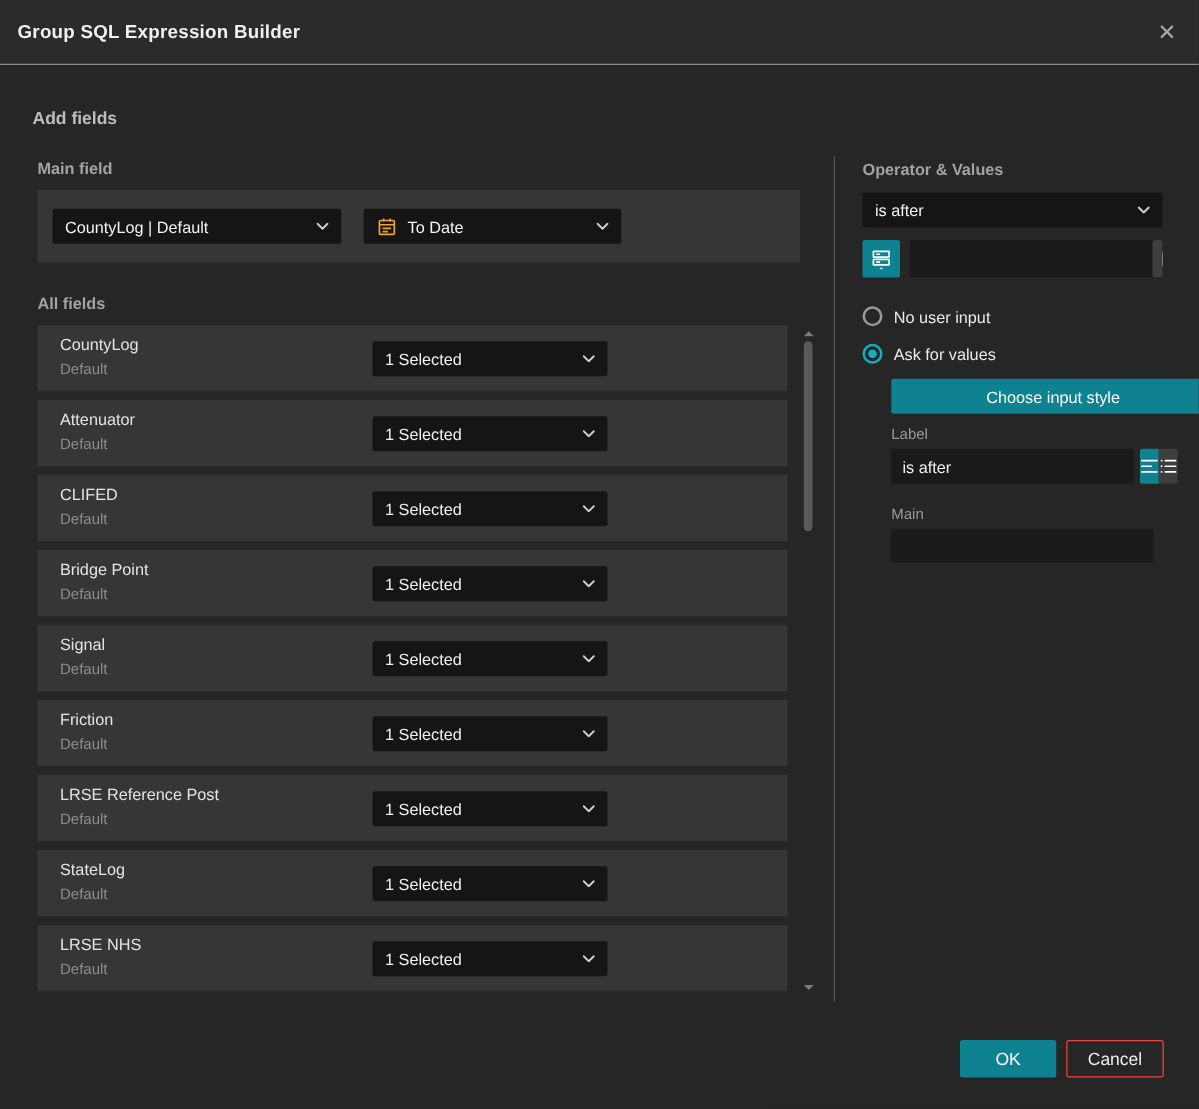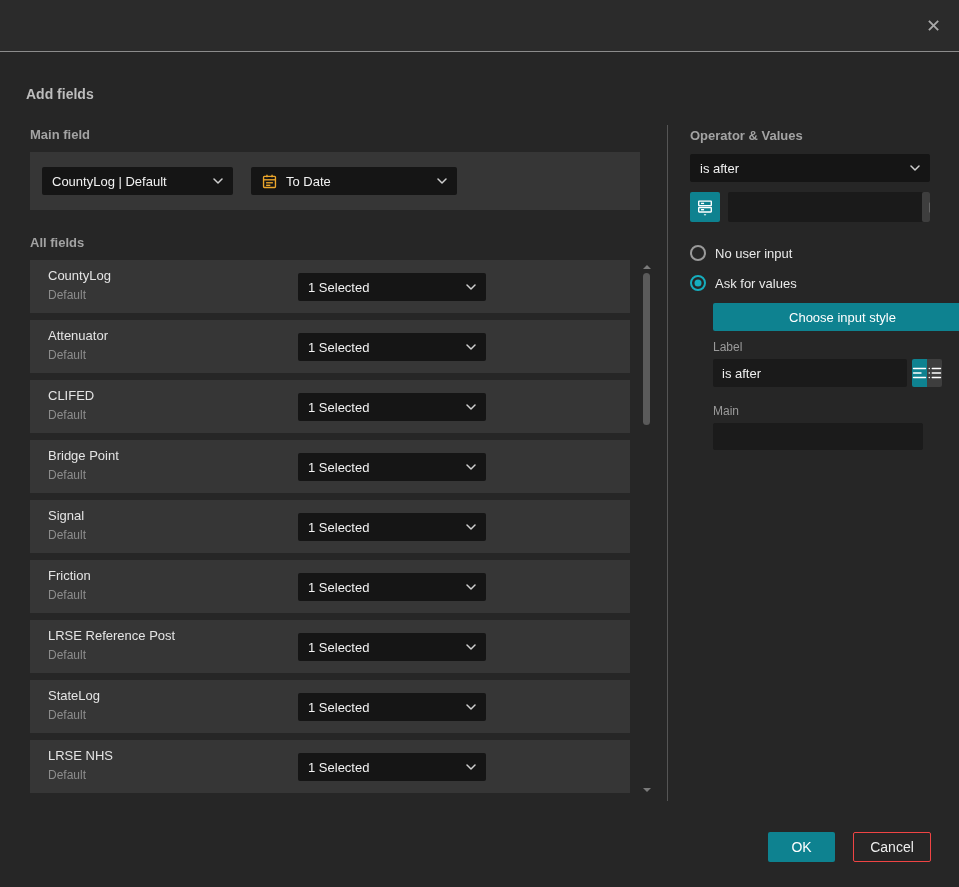--- a/index.html
+++ b/index.html
@@ -46,21 +46,21 @@
 
   
   .section-heading { position: absolute; left: 26px; font-size: 14px; font-weight: 700; color: #bdbdbd; }
   .sub-heading { font-size: 13px; font-weight: 700; color: #a3a3a3; }
   .h-add-fields { top: 86px; }
   .h-main-field { position: absolute; left: 30px; top: 127px; }
   .main-field-box {
     position: absolute; left: 30px; top: 152px; width: 610px; height: 58px;
     background: #363636; display: flex; align-items: center; padding: 0 12px;
   }
-  .main-field-box .select.field { width: 191px; }
+  .main-field-box .select.field { width: 231px; }
   .main-field-box .select.type { width: 206px; margin-left: 18px; }
   .cal-amber { color: var(--calendar-amber, #eca62b); display: flex; margin-right: 8px; }
 
   .h-all-fields { position: absolute; left: 30px; top: 235px; }
   .fields-list { position: absolute; left: 30px; top: 260px; width: 600px; }
   .field-row {
     position: relative; height: 53px; margin-bottom: 7px; background: #363636;
   }
   .field-name { position: absolute; left: 18px; top: 8px; font-size: 13px; color: #e4e4e4; }
   .field-sub  { position: absolute; left: 18px; top: 28px; font-size: 12px; color: #8d8d8d; }
@@ -105,38 +105,39 @@
   .label-row { display: flex; height: 28px; }
   .label-row .text-input { flex: 1; height: 28px; border-radius: 2px; }
   .label-row .icon-btn { width: 27px; height: 28px; }
   .label-row .icon-btn.align { margin-left: 5px; border-radius: 2px 0 0 2px; }
   .label-row .icon-btn.list { border-radius: 0 2px 2px 0; }
   .hint-caption { margin-top: 17px; }
   .hint-input { width: 210px; height: 27px; background: #1b1b1b; border-radius: 2px; }
 
   
   .ok-btn {
-    position: absolute; left: 768px; top: 832px; width: 67px; height: 30px;
+    position: absolute; left: 768px; top: 832px; width: 77px; height: 30px;
     border: none; border-radius: 2px; color: #fff; font-size: 14px; cursor: pointer;
     font-family: "Liberation Sans", sans-serif;
   }
   .cancel-btn {
     position: absolute; left: 853px; top: 832px; width: 78px; height: 30px;
     background: transparent; border: 1px solid #ef4444; border-radius: 2px;
     color: #ededed; font-size: 14px; cursor: pointer;
     font-family: Liberation Sans, sans-serif;
   }
   svg { display: block; }
 </style>
 </head>
 <body>
 
 <div class="dialog">
 
   <div class="dlg-header">
+    <span class="dlg-title">Group SQL Expression Builder</span>
     <span class="dlg-close">✕</span>
   </div>
 
   <div class="section-heading h-add-fields">Add fields</div>
 
   <div class="sub-heading h-main-field">Main field</div>
 
   <div class="main-field-box">
     <div class="select field">
       <span>CountyLog | Default</span>

